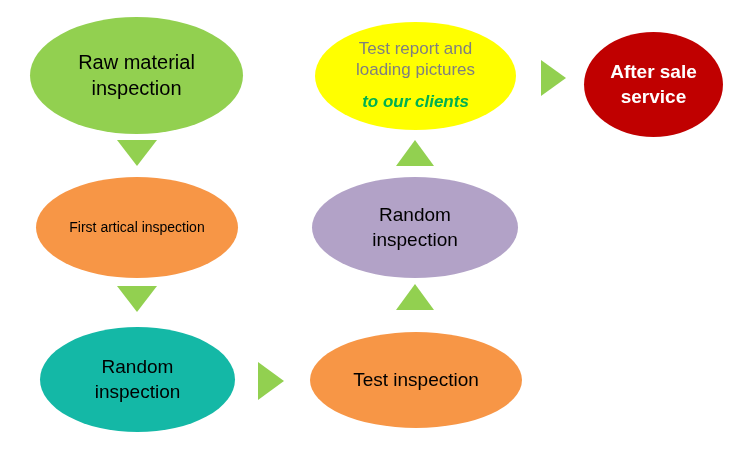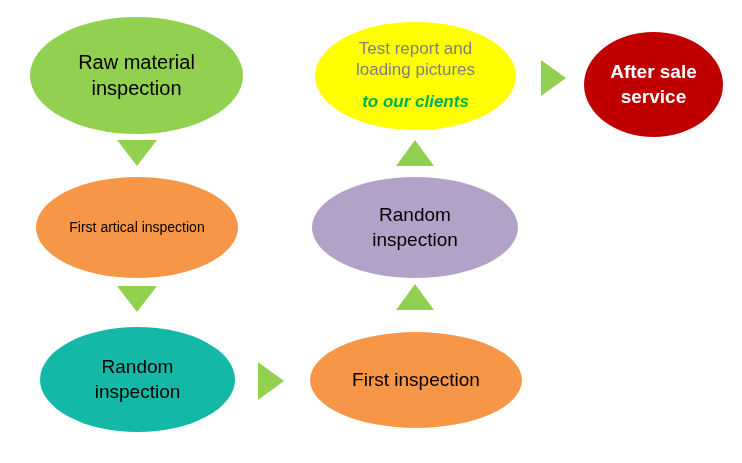--- a/index.html
+++ b/index.html
@@ -84,21 +84,21 @@
 
   <div class="ellipse node-loading" style="background-color: rgb(178, 162, 199); color: rgb(0, 0, 0);">
     <span>Random inspection</span>
   </div>
 
   <div class="ellipse node-random" style="background-color: #14b8a6; color: rgb(0, 0, 0);">
     <span>Random inspection</span>
   </div>
 
   <div class="ellipse node-full" style="background-color: rgb(247, 150, 70); color: rgb(0, 0, 0);">
-    <span>First inspection</span>
+    <span>Test inspection</span>
   </div>
 
   <div class="arrow down arrow-1" style="background-color: rgb(146, 208, 80);"></div>
 
   <div class="arrow down arrow-2" style="background-color: rgb(146, 208, 80);"></div>
 
   <div class="arrow right arrow-3" style="background-color: rgb(146, 208, 80);"></div>
 
   <div class="arrow up arrow-4" style="background-color: rgb(146, 208, 80);"></div>
 

